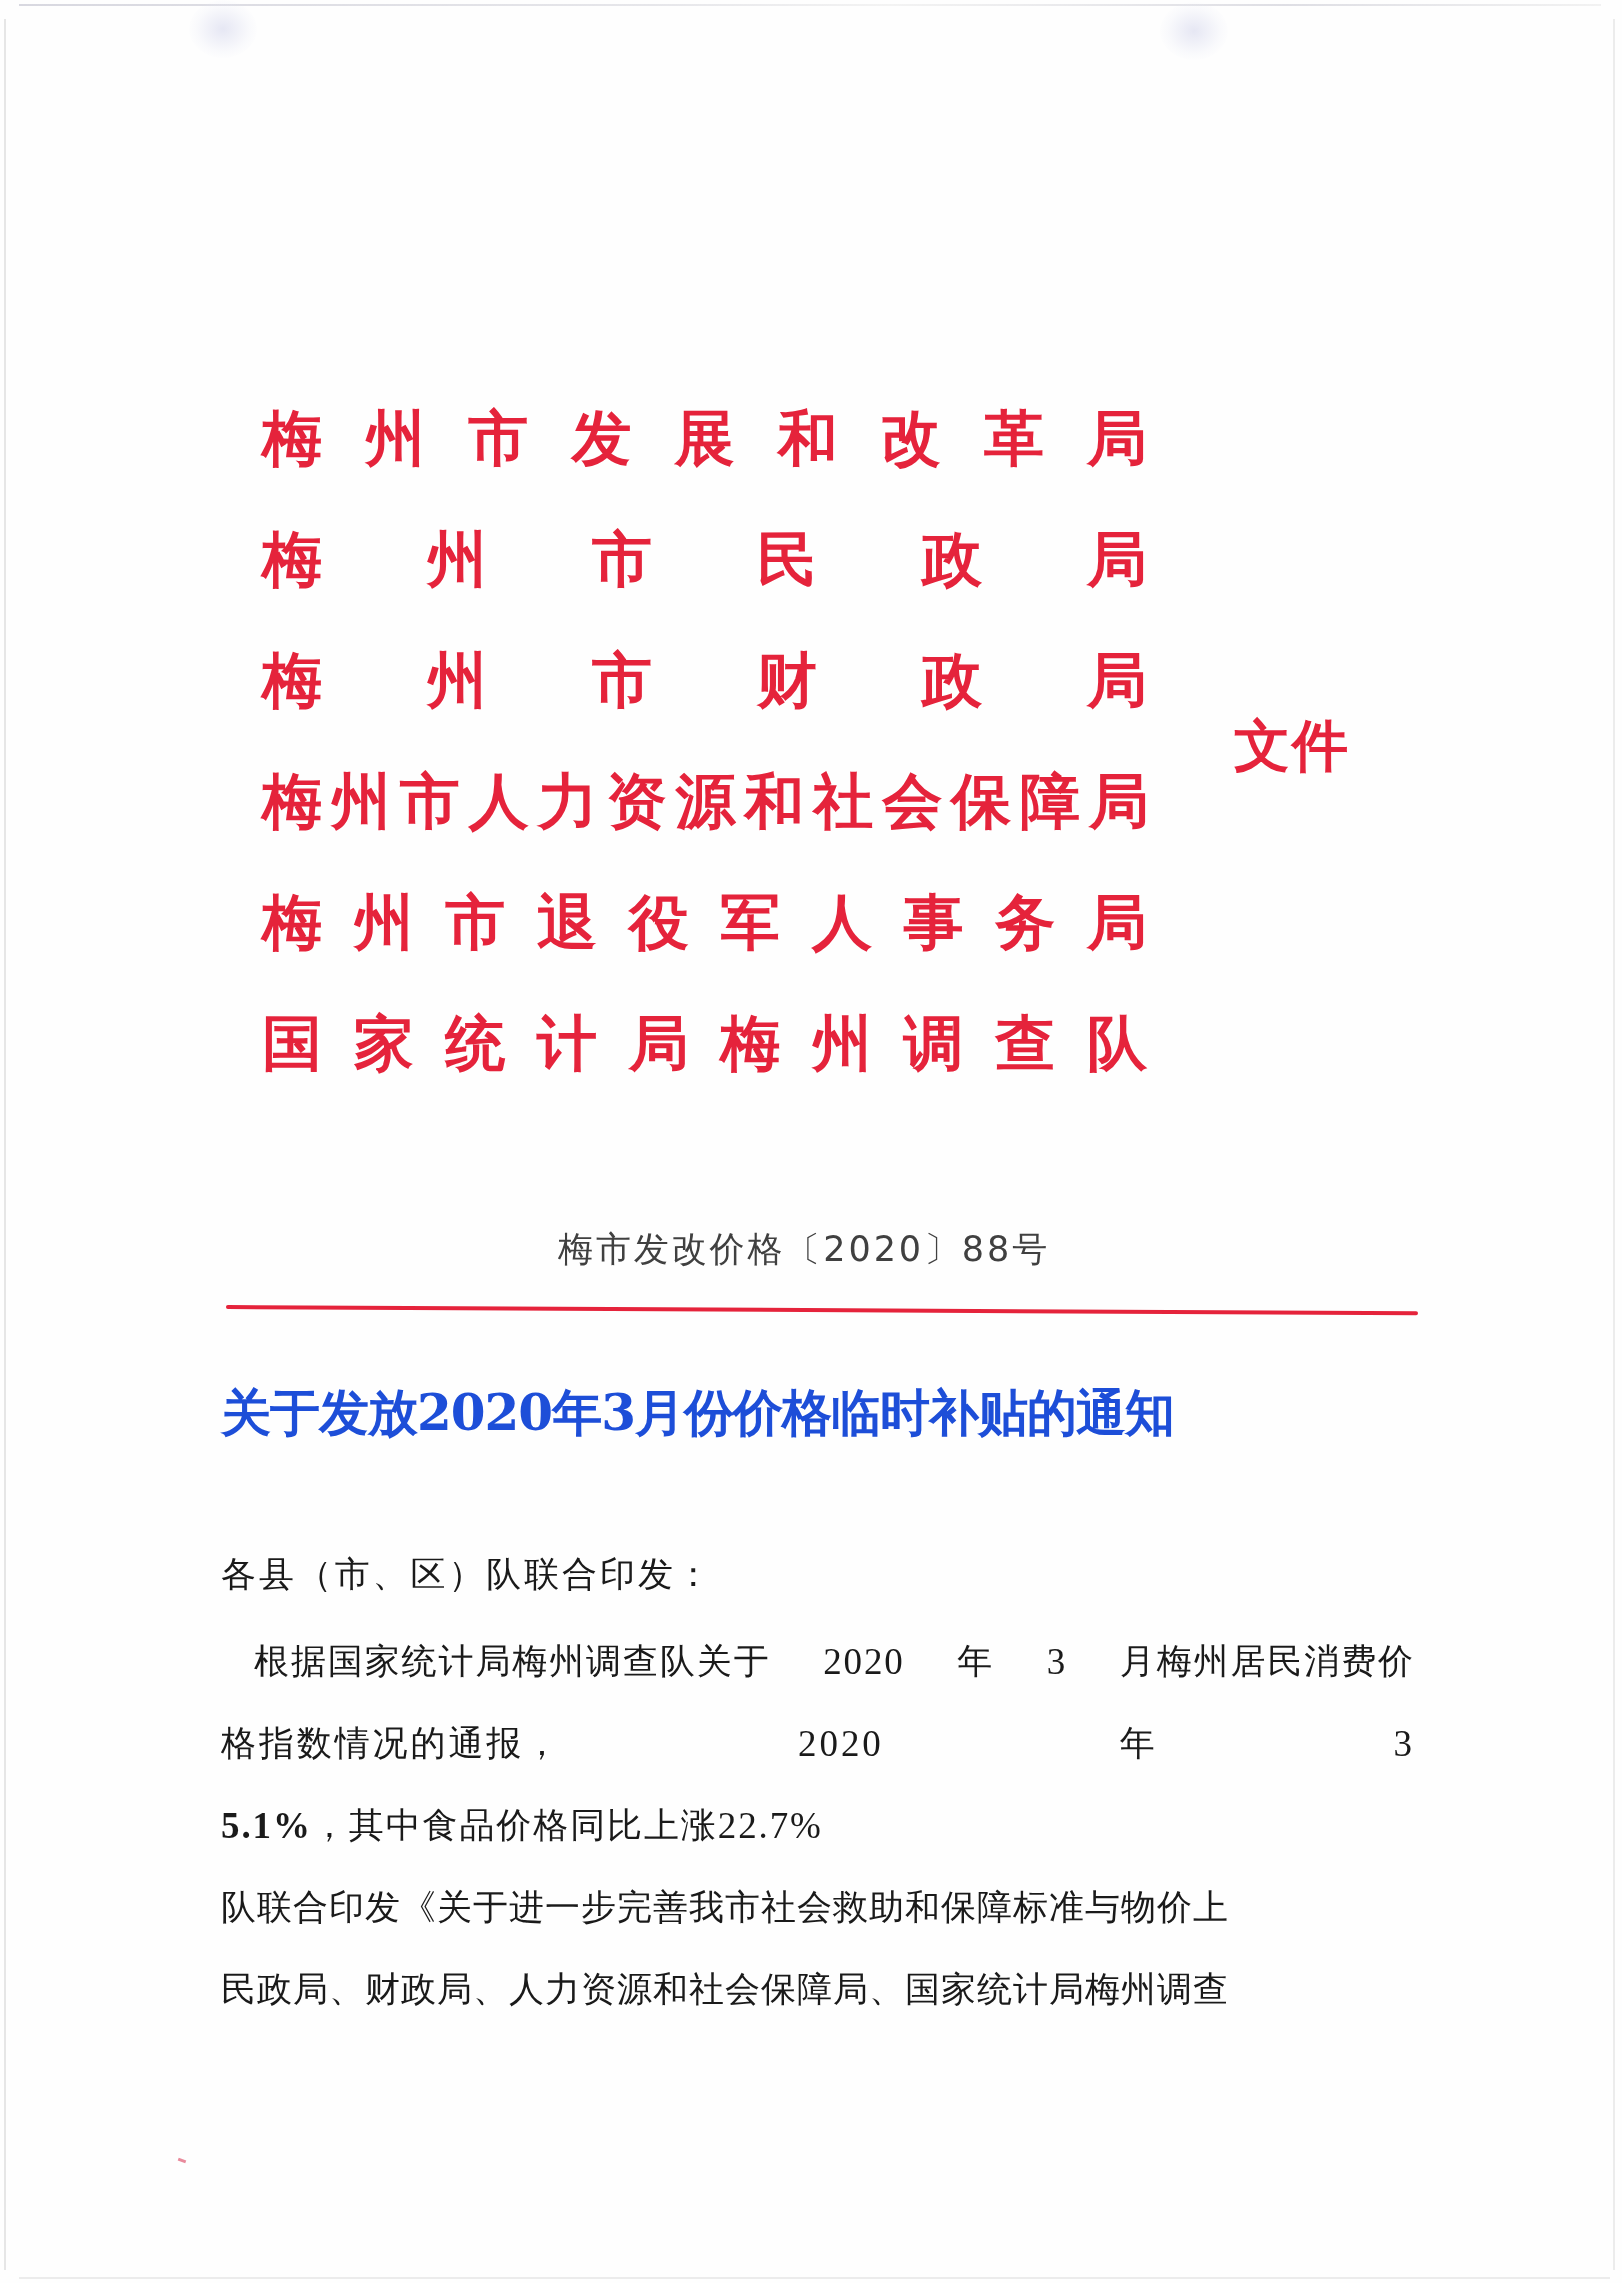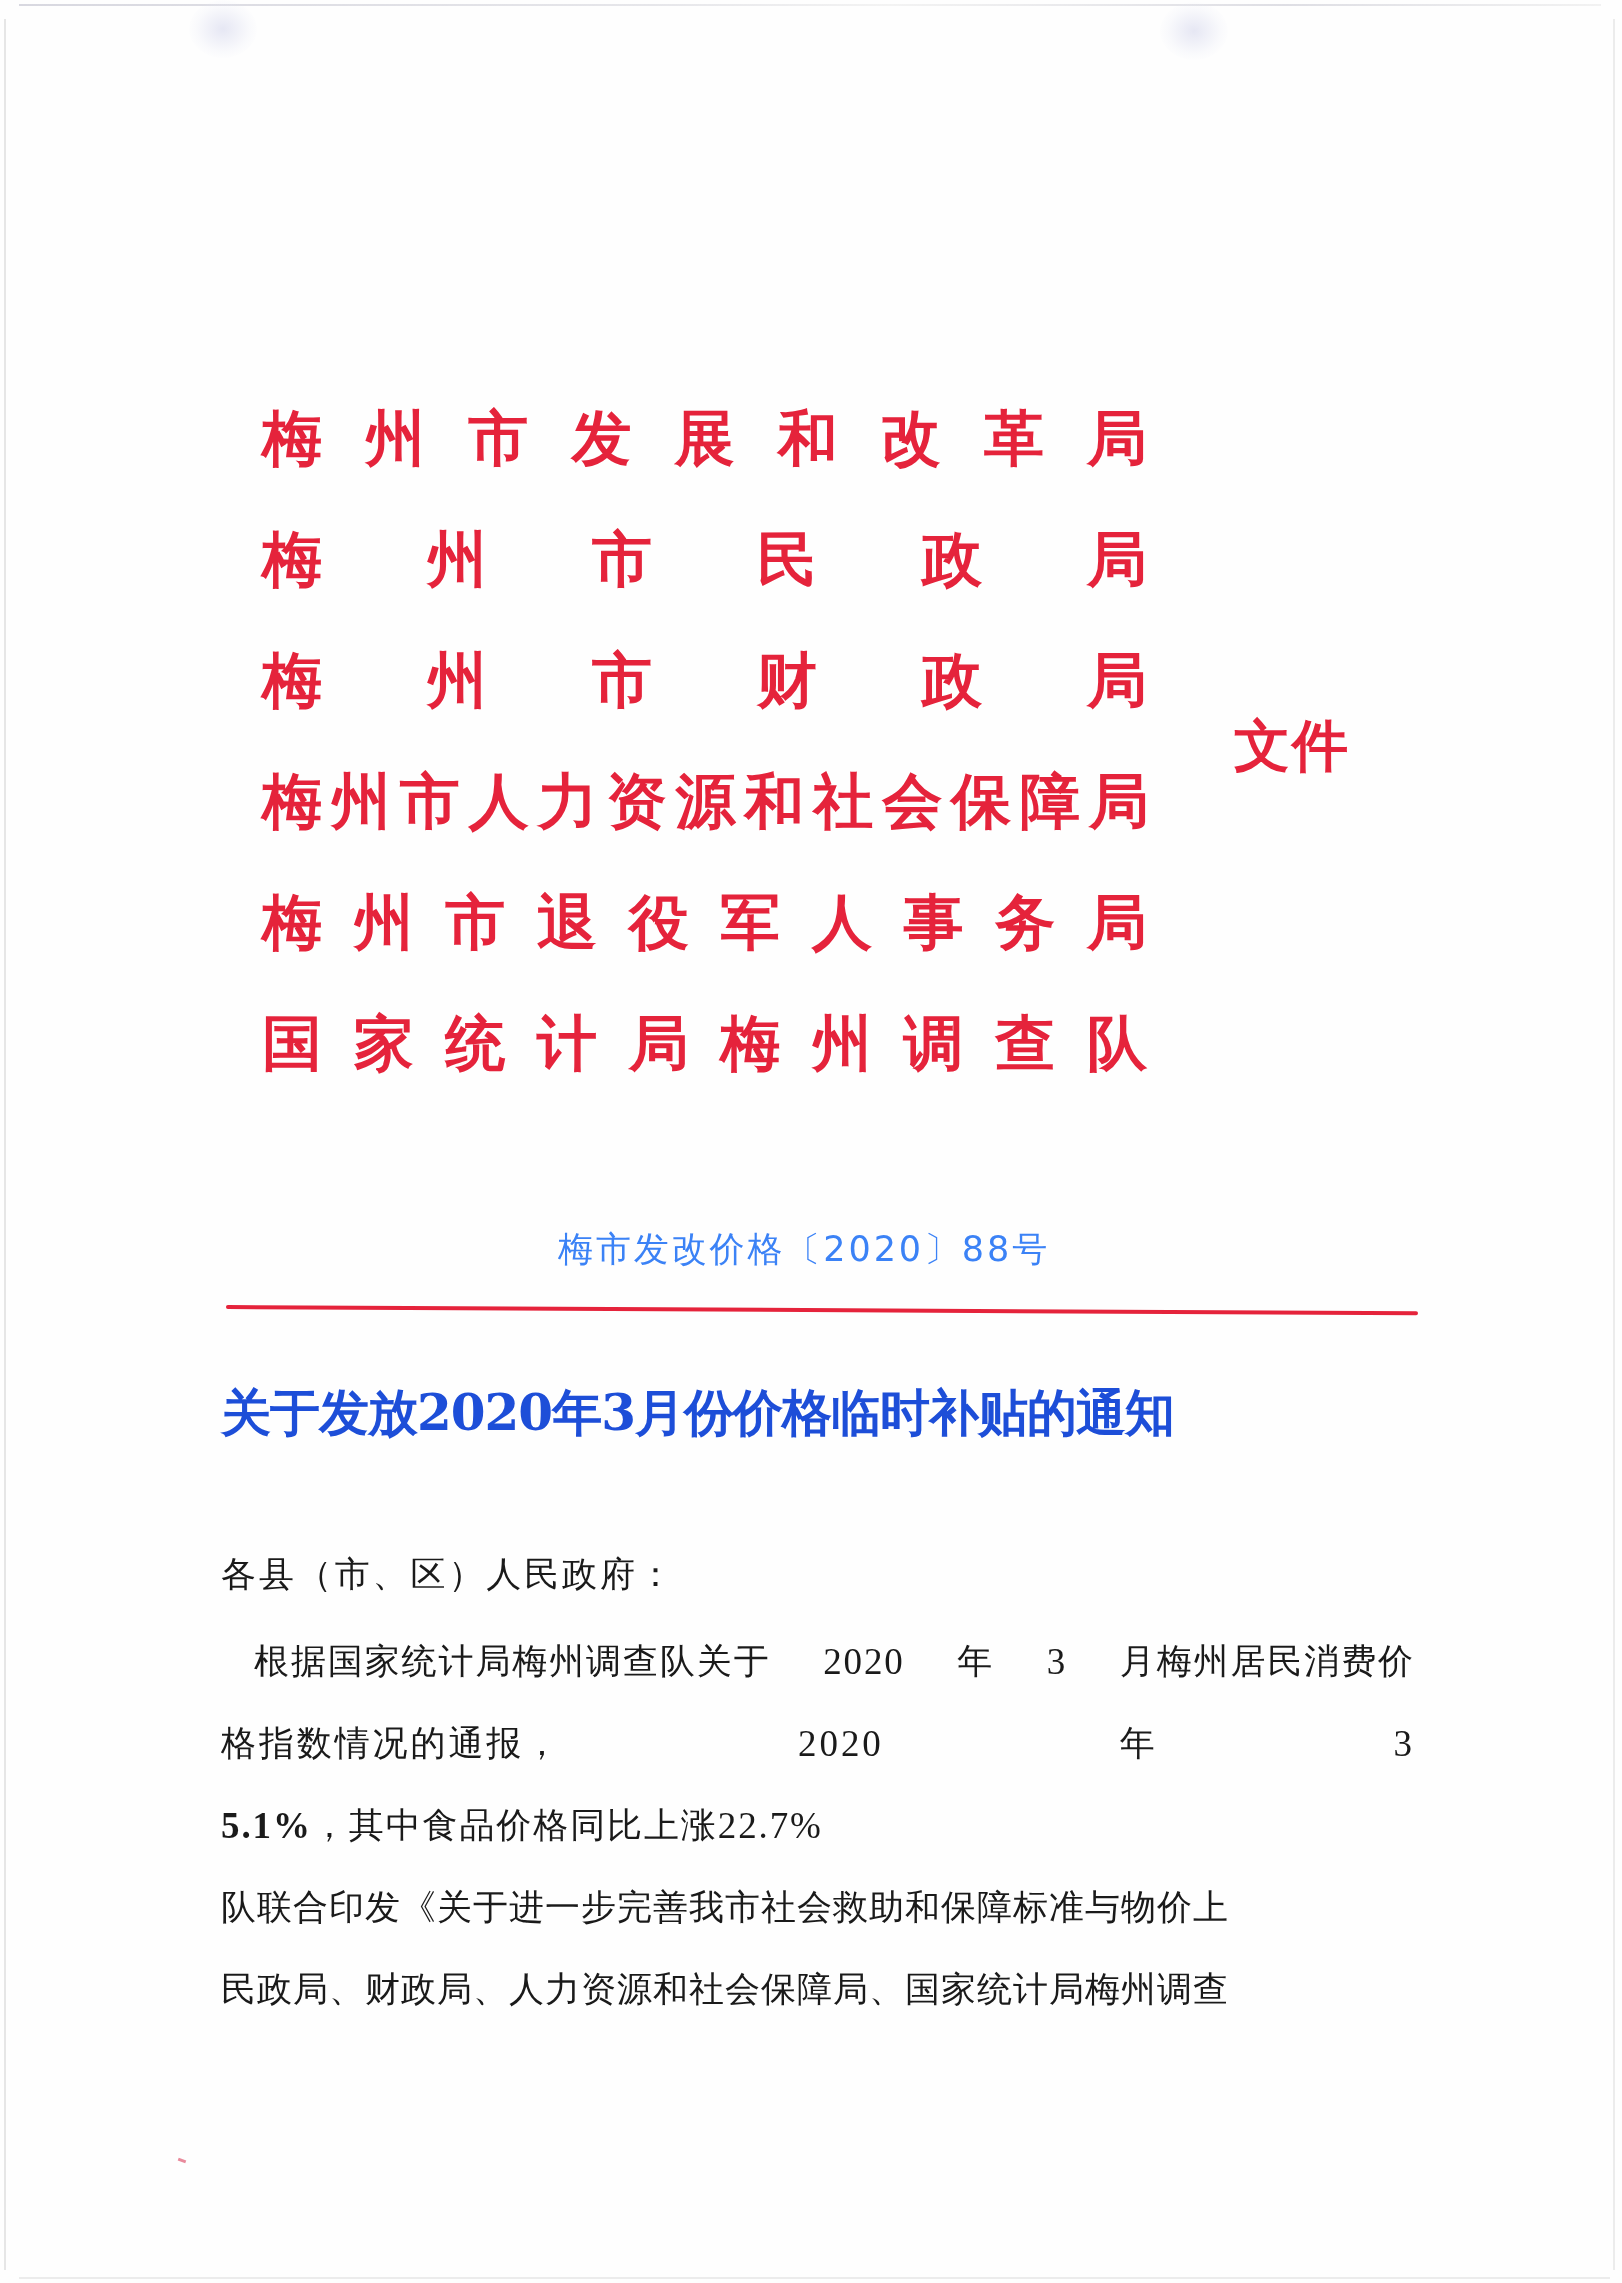--- a/index.html
+++ b/index.html
@@ -82,21 +82,21 @@
     font-weight: bold;
     font-size: 56px;
     line-height: 62px;
     letter-spacing: 1.9px;
   }
 
   .doc-number {
     position: absolute;
     left: 558px;
     top: 1228px;
-    color: #3b82f6;
+    color: #404040;
     font-family: "DejaVu Sans", "Liberation Sans", sans-serif;
     font-size: 35px;
     line-height: 43px;
     letter-spacing: 2.9px;
   }
   .red-rule {
     position: absolute;
     left: 226px;
     top: 1305px;
     width: 1192px;
@@ -253,21 +253,21 @@
   </div>
 
   <div class="doc-word">文件</div>
 
   <div class="doc-number">梅市发改价格〔2020〕88号</div>
 
   <div class="red-rule"></div>
 
   <div class="doc-title">关于发放2020年3月份价格临时补贴的通知</div>
 
-  <div class="salutation">各县（市、区）人民政府：</div>
+  <div class="salutation">各县（市、区）队联合印发：</div>
 
   <div class="body-text">
     <div class="body-line indent" style="letter-spacing:1.9px;">
       <span class="seg">根据国家统计局梅州调查队关于</span>
       <span class="seg num">2020</span>
       <span class="seg">年</span>
       <span class="seg num">3</span>
       <span class="seg">月梅州居民消费价</span>
     </div>
     <div class="body-line" style="letter-spacing:2.9px;">

